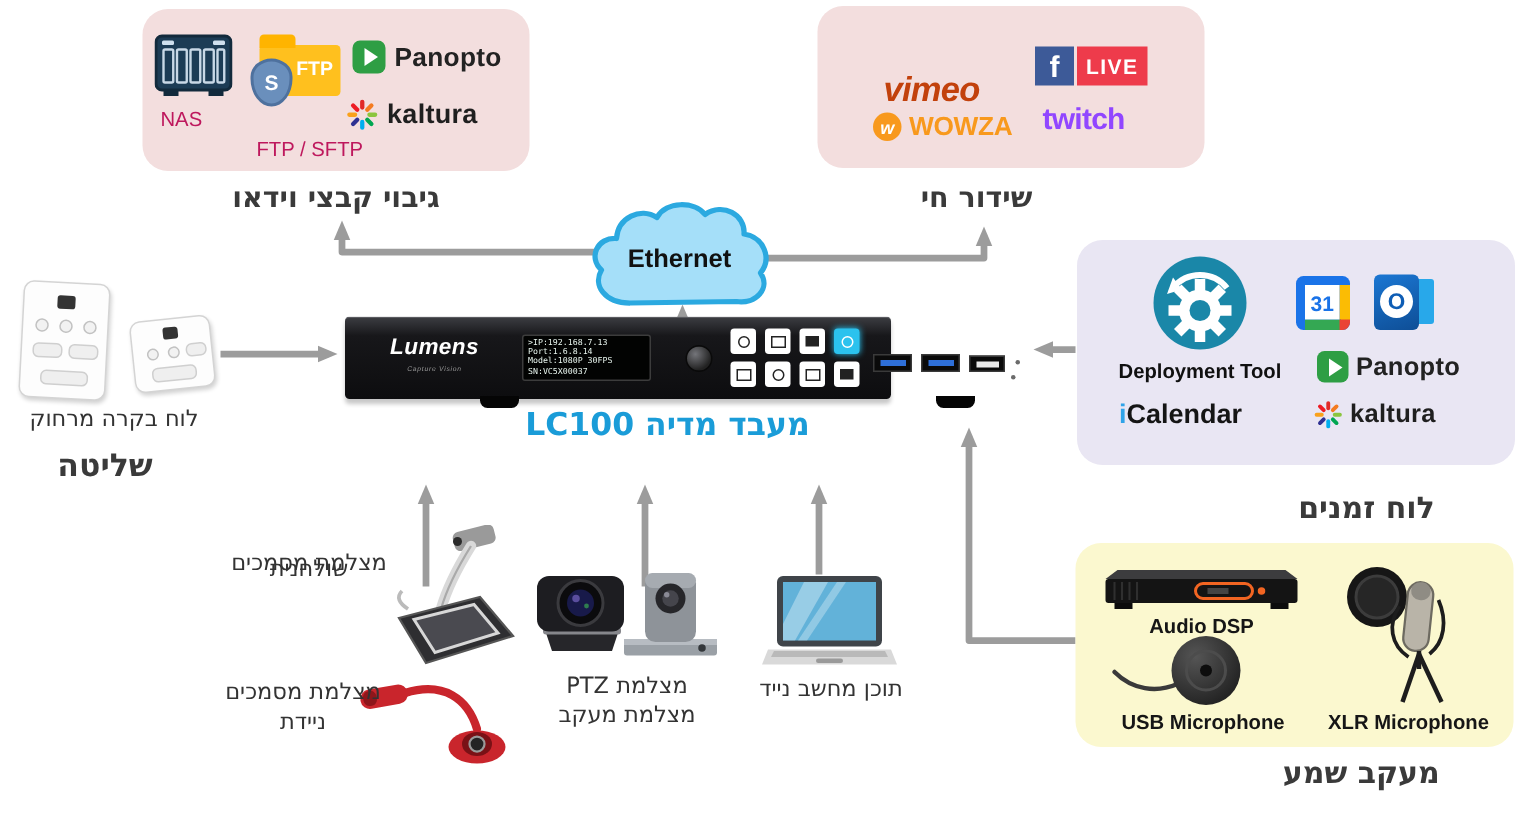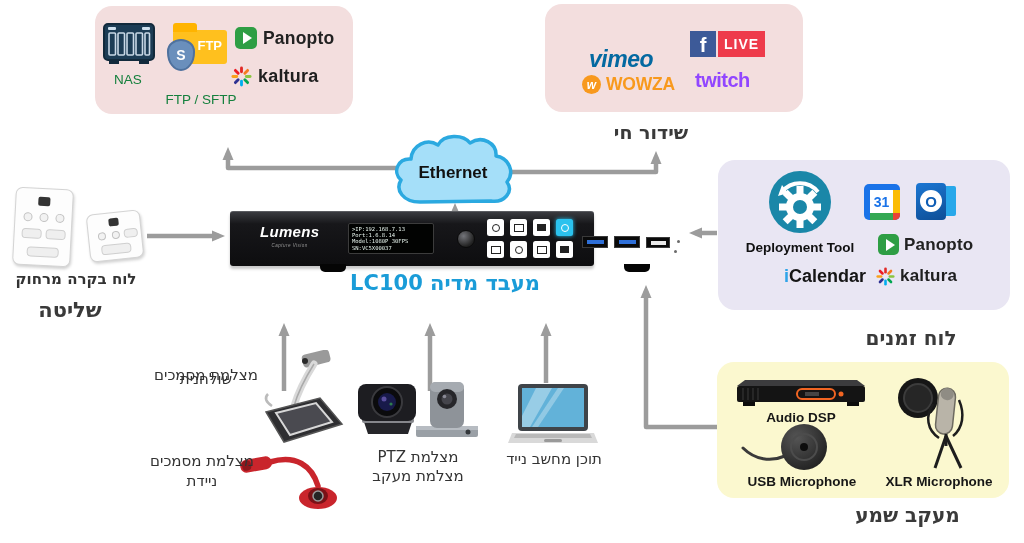--- a/index.html
+++ b/index.html
@@ -6,41 +6,41 @@
   #canvas{position:relative;width:1024px;height:543px;background:#fff;overflow:hidden;
           font-family:"DejaVu Sans",sans-serif;}
   .abs{position:absolute;}
   .soft-box{position:absolute;border-radius:17px;}
   .sec-label{position:absolute;font-weight:700;color:#3a3a3a;text-align:center;direction:rtl;}
   .cap-label{position:absolute;color:#333;text-align:center;direction:rtl;font-size:15px;line-height:18px;}
   .logo-row{position:absolute;display:flex;align-items:center;gap:6px;}
   .latin{font-family:"Liberation Sans",sans-serif;}
 
   
-  .mini-label{position:absolute;font-size:13.5px;color:#15803d;text-align:center;font-family:"Liberation Sans",sans-serif;}
+  .mini-label{position:absolute;font-size:13.5px;color:#be185d;text-align:left;font-family:"Liberation Sans",sans-serif;padding-left:12px;}
   .folder{position:absolute;width:54px;height:34px;background:#FFC01E;border-radius:3px;}
   .folder:before{content:"";position:absolute;top:-7px;left:0;width:24px;height:9px;background:#FFB400;border-radius:3px 3px 0 0;}
   .folder .ftp-txt{position:absolute;right:5px;top:8px;color:#fff;font-weight:700;font-size:13px;font-family:"Liberation Sans",sans-serif;}
   .shield{position:absolute;left:-6px;top:9px;width:24px;height:28px;background:#6A8FBC;border:2px solid #4E719E;
           border-radius:50% 50% 50% 50% / 38% 38% 58% 58%;display:flex;align-items:center;justify-content:center;
           color:#fff;font-weight:700;font-size:14px;font-family:"Liberation Sans",sans-serif;}
   .panopto-ic{width:22px;height:22px;background:#2E9E44;border-radius:5px;position:relative;flex:0 0 auto;}
   .panopto-ic:after{content:"";position:absolute;left:8px;top:5px;border-left:9px solid #fff;border-top:6px solid transparent;border-bottom:6px solid transparent;}
   .panopto-txt{font-size:17.5px;color:#222;font-weight:600;letter-spacing:.2px;}
   .kaltura-txt{font-size:18px;color:#1f1f1f;font-weight:700;letter-spacing:.2px;}
 
   
   .yt-ic{width:31px;height:22px;background:#FF0000;border-radius:6px;position:relative;flex:0 0 auto;}
   .yt-ic:after{content:"";position:absolute;left:12px;top:6px;border-left:9px solid #fff;border-top:5px solid transparent;border-bottom:5px solid transparent;}
   .yt-txt{font-size:18px;font-weight:700;color:#111;letter-spacing:-.4px;}
   .fb-ic{width:26px;height:26px;background:#3D5A98;color:#fff;font-weight:700;font-size:20px;
          display:flex;align-items:flex-end;justify-content:center;line-height:24px;flex:0 0 auto;font-family:"Liberation Sans",sans-serif;}
   .live-ic{width:47px;height:26px;background:#EE3B4B;color:#fff;font-weight:700;font-size:14px;letter-spacing:1px;
            display:flex;align-items:center;justify-content:center;font-family:"Liberation Sans",sans-serif;}
-  .vimeo-txt{font-size:23px;font-weight:800;color:#0369a1;letter-spacing:-.5px;font-style:italic;}
+  .vimeo-txt{font-size:23px;font-weight:800;color:#c2410c;letter-spacing:-.5px;font-style:italic;}
   .wowza-ic{width:19px;height:19px;border-radius:50%;background:#F8991D;color:#fff;font-weight:700;font-size:12px;
             font-style:italic;display:flex;align-items:center;justify-content:center;flex:0 0 auto;}
   .wowza-txt{font-size:17.5px;font-weight:800;color:#F8991D;letter-spacing:-.2px;}
   .twitch-txt{font-size:20px;font-weight:800;color:#9146FF;letter-spacing:-.5px;}
 
   
   .cloud-txt{position:absolute;left:0;top:31px;width:100%;text-align:center;font-weight:700;font-size:17px;color:#111;font-family:"Liberation Sans",sans-serif;}
 
   
   #device{position:absolute;left:230px;top:211px;width:364px;height:54px;border-radius:3px;
@@ -83,21 +83,21 @@
   .gcal .y{position:absolute;right:0;top:6px;width:7px;height:24px;background:#FBBC04;}
   .gcal .g{position:absolute;left:6px;bottom:0;width:24px;height:7px;background:#34A853;}
   .gcal .r{position:absolute;right:0;bottom:0;width:7px;height:7px;background:#EA4335;}
   .gcal .c{position:absolute;left:6px;top:6px;width:23px;height:23px;background:#fff;display:flex;align-items:center;
            justify-content:center;color:#1A73E8;font-weight:700;font-size:14px;font-family:"Liberation Sans",sans-serif;}
   .outlook{position:absolute;width:40px;height:37px;}
   .outlook .pg{position:absolute;right:0;top:3px;width:16px;height:30px;background:#28A8EA;border-radius:2px;}
   .outlook .bd{position:absolute;left:0;top:0;width:30px;height:37px;background:linear-gradient(160deg,#1B77D3,#0E4E96);border-radius:4px;}
   .outlook .o{position:absolute;left:4px;top:7px;width:22px;height:22px;background:#fff;border-radius:50%;
               display:flex;align-items:center;justify-content:center;color:#0E5DB5;font-weight:700;font-size:15px;font-family:"Liberation Sans",sans-serif;}
-  .ical-txt{position:absolute;font-weight:700;font-size:18px;color:#151515;text-align:right;font-family:"Liberation Sans",sans-serif;}
+  .ical-txt{position:absolute;font-weight:700;font-size:18px;color:#151515;text-align:left;font-family:"Liberation Sans",sans-serif;}
   .ical-txt .i{color:#2FA3E8;}
 
   
   .aud-label{position:absolute;font-size:13.5px;color:#161616;text-align:center;font-weight:600;font-family:"Liberation Sans",sans-serif;}
   .usb-mic{position:absolute;width:46px;height:46px;border-radius:50%;background:radial-gradient(circle at 35% 30%,#555,#242424 75%);}
   .usb-mic:after{content:"";position:absolute;left:9px;top:9px;width:24px;height:24px;border:2.5px solid #4c4c4c;border-radius:50%;}
   .usb-mic:before{content:"";position:absolute;left:19px;top:19px;width:8px;height:8px;background:#0d0d0d;border-radius:50%;}
 </style>
 </head>
 <body>
@@ -161,20 +161,21 @@
           <line x1="17.4" y1="17.4" x2="14.5" y2="14.5" stroke="#00A651"></line>
           <line x1="11" y1="20" x2="11" y2="16" stroke="#00AEEF"></line>
           <line x1="4.6" y1="17.4" x2="7.5" y2="14.5" stroke="#2E3192"></line>
           <line x1="2" y1="11" x2="6" y2="11" stroke="#F9A11B"></line>
           <line x1="4.6" y1="4.6" x2="7.5" y2="7.5" stroke="#ED1C24"></line>
         </g>
       </svg>
       <span class="kaltura-txt latin">kaltura</span>
     </div>
   </div>
+  <div class="sec-label" style="left:95px;top:121px;width:258px;font-size:19px;">גיבוי קבצי וידאו</div>
 
   <div class="soft-box" style="left:545px;top:4px;width:258px;height:108px;background:#F3DEDE;">
     <div class="logo-row" style="left:145px;top:27px;gap:2px;">
       <span class="fb-ic">f</span>
       <span class="live-ic">LIVE</span>
     </div>
     <div class="abs vimeo-txt latin" style="left:44px;top:42px;">vimeo</div>
     <div class="logo-row" style="left:37px;top:70px;gap:5px;">
       <span class="wowza-ic latin">w</span>
       <span class="wowza-txt latin">WOWZA</span>
@@ -237,21 +238,21 @@
     <div class="p-pill" style="left:31px;top:40px;width:18px;height:8px;"></div>
     <div class="p-pill" style="left:13px;top:58px;width:30px;height:8px;"></div>
   </div>
   <div class="panel" style="left:88px;top:212px;width:52px;height:46px;transform:rotate(-6deg);">
     <div class="p-port" style="left:21px;top:5px;width:10px;height:8px;"></div>
     <div class="p-circ" style="left:9px;top:18px;width:6px;height:6px;"></div>
     <div class="p-circ" style="left:23px;top:18px;width:6px;height:6px;"></div>
     <div class="p-pill" style="left:35px;top:17px;width:12px;height:7px;"></div>
     <div class="p-pill" style="left:11px;top:31px;width:28px;height:8px;"></div>
   </div>
-  <div class="cap-label" style="left:0;top:270px;width:152px;font-weight:bold;">לוח בקרה מרחוק</div>
+  <div class="cap-label" style="left:0;top:270px;width:152px;">לוח בקרה מרחוק</div>
   <div class="sec-label" style="left:10px;top:298px;width:120px;font-size:21px;">שליטה</div>
 
   <div class="soft-box" style="left:718px;top:160px;width:292px;height:150px;background:#E9E6F3;">
     <svg class="abs" style="left:50px;top:10px;" width="64" height="64" viewBox="0 0 64 64">
       <circle cx="32" cy="32" r="31" fill="#1A87A8"></circle>
       <path d="M14,22 A23,23 0 0 1 50,22" stroke="#fff" stroke-width="4" fill="none"></path>
       <path d="M10,26 L20,23 L14,15 Z" fill="#fff"></path>
       <g fill="#fff" transform="translate(32,37)">
         <rect x="-3.5" y="-21" width="7" height="8" transform="rotate(0)"></rect>
         <rect x="-3.5" y="-21" width="7" height="8" transform="rotate(45)"></rect>

